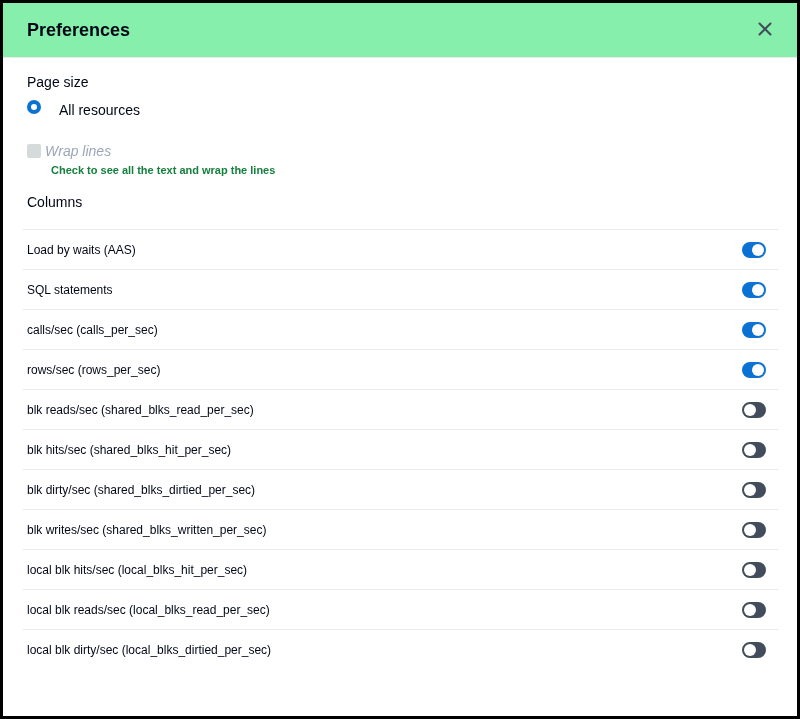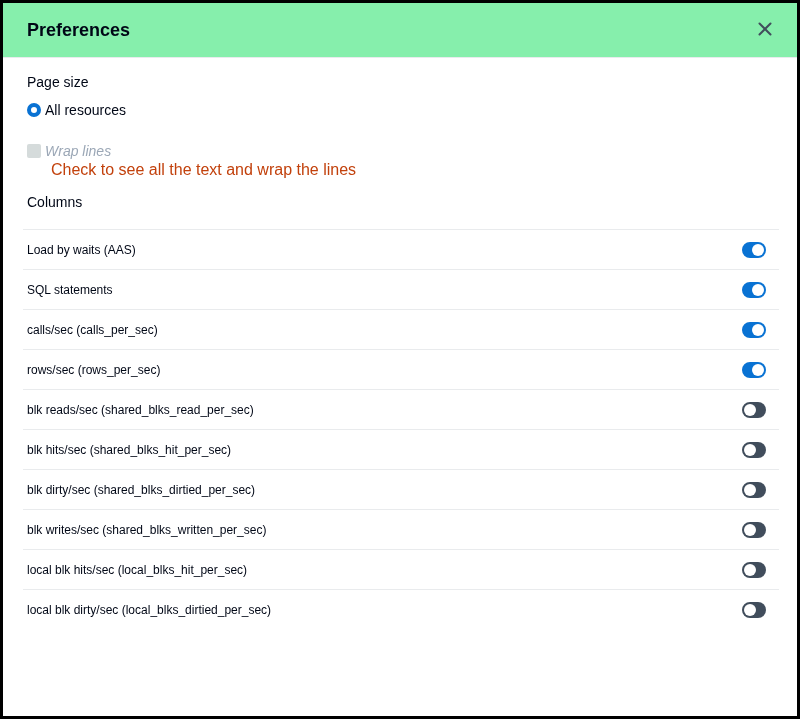--- a/index.html
+++ b/index.html
@@ -43,22 +43,21 @@
   .field-label {
     margin: 14px 24px 0 24px;
     font-size: 14px;
     line-height: 20px;
     font-weight: 400;
     color: #000716;
   }
   .radio-row {
     margin: 8px 24px 0 24px;
     display: flex;
-    align-items: center;
-    gap: 4px;
+    gap: 18px;
     cursor: pointer;
   }
   .radio {
     width: 14px; height: 14px;
     border-radius: 50%;
     border: 4.5px solid #0972d3;
     background: #fff;
     flex: 0 0 auto;
   }
   .radio-label { font-size: 14px; line-height: 20px; color: #000716; }
@@ -75,24 +74,24 @@
   .checkbox {
     width: 14px; height: 14px;
     border-radius: 2px;
     background: #d5dbdb;
     flex: 0 0 auto;
   }
   .disabled-text { color: #9ba7b6; }
   .checkbox-label { font-size: 14px; line-height: 18px; }
   .checkbox-desc {
     margin: 2px 0 0 24px;
-    font-size: 16px;
+    font-size: 11px;
     line-height: 16px;
-    font-weight: 400;
-    color: #c2410c;
+    font-weight: 700;
+    color: #15803d;
   }
 
   
   .columns-label { }
   .columns-list { margin: 17px 18px 0 20px; }
   .col-row {
     height: 40px;
     border-top: 1px solid #e9ebed;
     display: flex;
     align-items: center;
@@ -218,20 +217,26 @@
     </span>
   </div>
 
   <div class="col-row">
     <span class="col-label">local blk hits/sec (local_blks_hit_per_sec)</span>
     <span class="toggle off">
       <span class="knob"></span>
     </span>
   </div>
 
+  <div class="col-row">
+    <span class="col-label">local blk reads/sec (local_blks_read_per_sec)</span>
+    <span class="toggle off">
+      <span class="knob"></span>
+    </span>
+  </div>
 
   <div class="col-row">
     <span class="col-label">local blk dirty/sec (local_blks_dirtied_per_sec)</span>
     <span class="toggle off">
       <span class="knob"></span>
     </span>
   </div>
 </div>
 
   </div>

